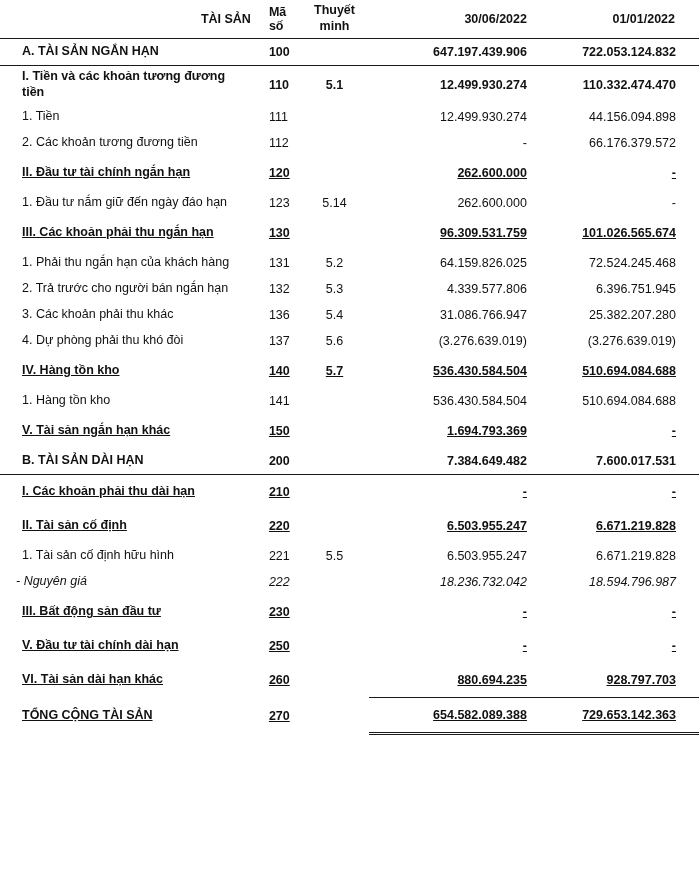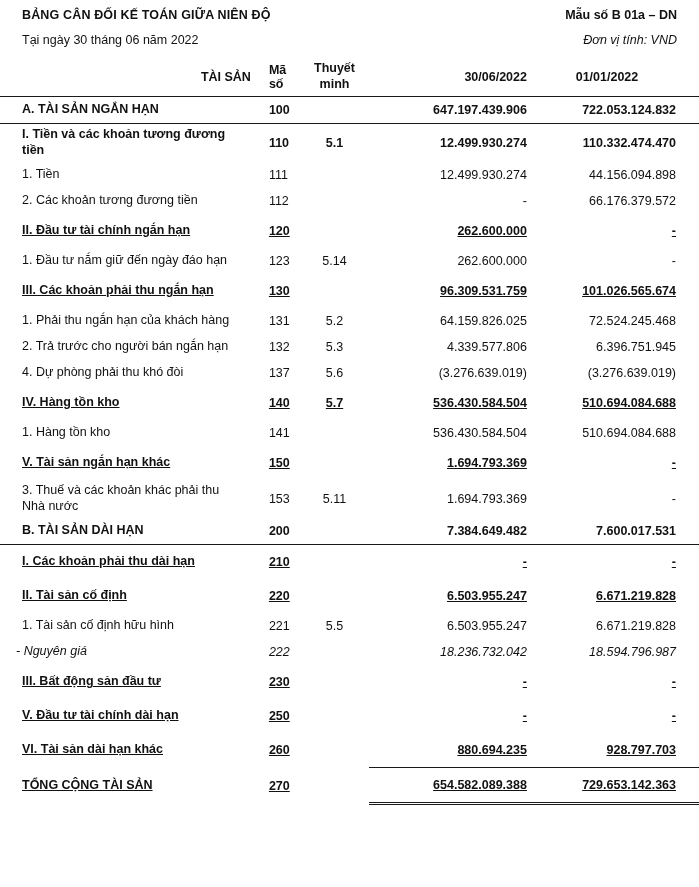--- a/index.html
+++ b/index.html
@@ -76,21 +76,21 @@
     font-size: 12.5px;
     padding: 0;
     vertical-align: middle;
     text-align: center;
     height: 38px;
   }
   thead th.h-label { text-align: right; }
   thead th.h-code  { text-align: left; padding-left: 18px; }
   thead th.h-note  { text-align: center; line-height: 1.25; }
   thead th.h-cur   { text-align: right; padding-right: 12px; }
-  thead th.h-prev  { padding-right: 24px; }
+  thead th.h-prev  { text-align: right; padding-right: 24px; }
 
   tbody td {
     padding: 0;
     font-size: 12.5px;
     vertical-align: middle;
   }
   td.label {
     padding-left: 22px;
     padding-right: 6px;
     line-height: 1.26;
@@ -132,30 +132,20 @@
     border-bottom: 3px double #1a1a1a;
   }
   tr.total-row td.num.cur  { padding-right: 12px; }
   tr.total-row td.num.prev { padding-right: 23px; }
 </style>
 </head>
 <body>
 
 <div class="page">
 
-  <div class="doc-head">
-    <div class="head-row">
-      <div class="doc-title">BẢNG CÂN ĐỐI KẾ TOÁN GIỮA NIÊN ĐỘ</div>
-      <div class="form-code">Mẫu số B 01a – DN</div>
-    </div>
-    <div class="head-row-2">
-      <div class="doc-date">Tại ngày 30 tháng 06 năm 2022</div>
-      <div class="unit">Đơn vị tính: VND</div>
-    </div>
-  </div>
 
   <table class="bs">
     <colgroup>
       <col class="c-label">
         <col class="c-code">
         <col class="c-note">
         <col class="c-cur">
         <col class="c-prev">
     </colgroup>
     <thead>
@@ -228,20 +218,27 @@
           <td class="num prev">72.524.245.468</td>
         </tr>
         <tr class="lvl-item h-std">
           <td class="label">2. Trả trước cho người bán ngắn hạn</td>
           <td class="code">132</td>
           <td class="note">5.3</td>
           <td class="num cur">4.339.577.806</td>
           <td class="num prev">6.396.751.945</td>
         </tr>
         <tr class="lvl-item h-std">
+          <td class="label">3. Các khoản phải thu khác</td>
+          <td class="code">136</td>
+          <td class="note">5.4</td>
+          <td class="num cur">31.086.766.947</td>
+          <td class="num prev">25.382.207.280</td>
+        </tr>
+        <tr class="lvl-item h-std">
           <td class="label">4. Dự phòng phải thu khó đòi</td>
           <td class="code">137</td>
           <td class="note">5.6</td>
           <td class="num cur">(3.276.639.019)</td>
           <td class="num prev">(3.276.639.019)</td>
         </tr>
         <tr class="lvl-roman h-gap">
           <td class="label">IV. Hàng tồn kho</td>
           <td class="code">140</td>
           <td class="note">5.7</td>
@@ -255,27 +252,20 @@
           <td class="num cur">536.430.584.504</td>
           <td class="num prev">510.694.084.688</td>
         </tr>
         <tr class="lvl-roman h-gap">
           <td class="label">V. Tài sản ngắn hạn khác</td>
           <td class="code">150</td>
           <td class="note"></td>
           <td class="num cur">1.694.793.369</td>
           <td class="num prev">-</td>
         </tr>
-        <tr class="lvl-item h-wrap">
-          <td class="label">3. Thuế và các khoản khác phải thu Nhà nước</td>
-          <td class="code">153</td>
-          <td class="note">5.11</td>
-          <td class="num cur">1.694.793.369</td>
-          <td class="num prev">-</td>
-        </tr>
         <tr class="lvl-a h-std rule-below">
           <td class="label">B. TÀI SẢN DÀI HẠN</td>
           <td class="code">200</td>
           <td class="note"></td>
           <td class="num cur">7.384.649.482</td>
           <td class="num prev">7.600.017.531</td>
         </tr>
         <tr class="lvl-roman h-gap">
           <td class="label">I. Các khoản phải thu dài hạn</td>
           <td class="code">210</td>

